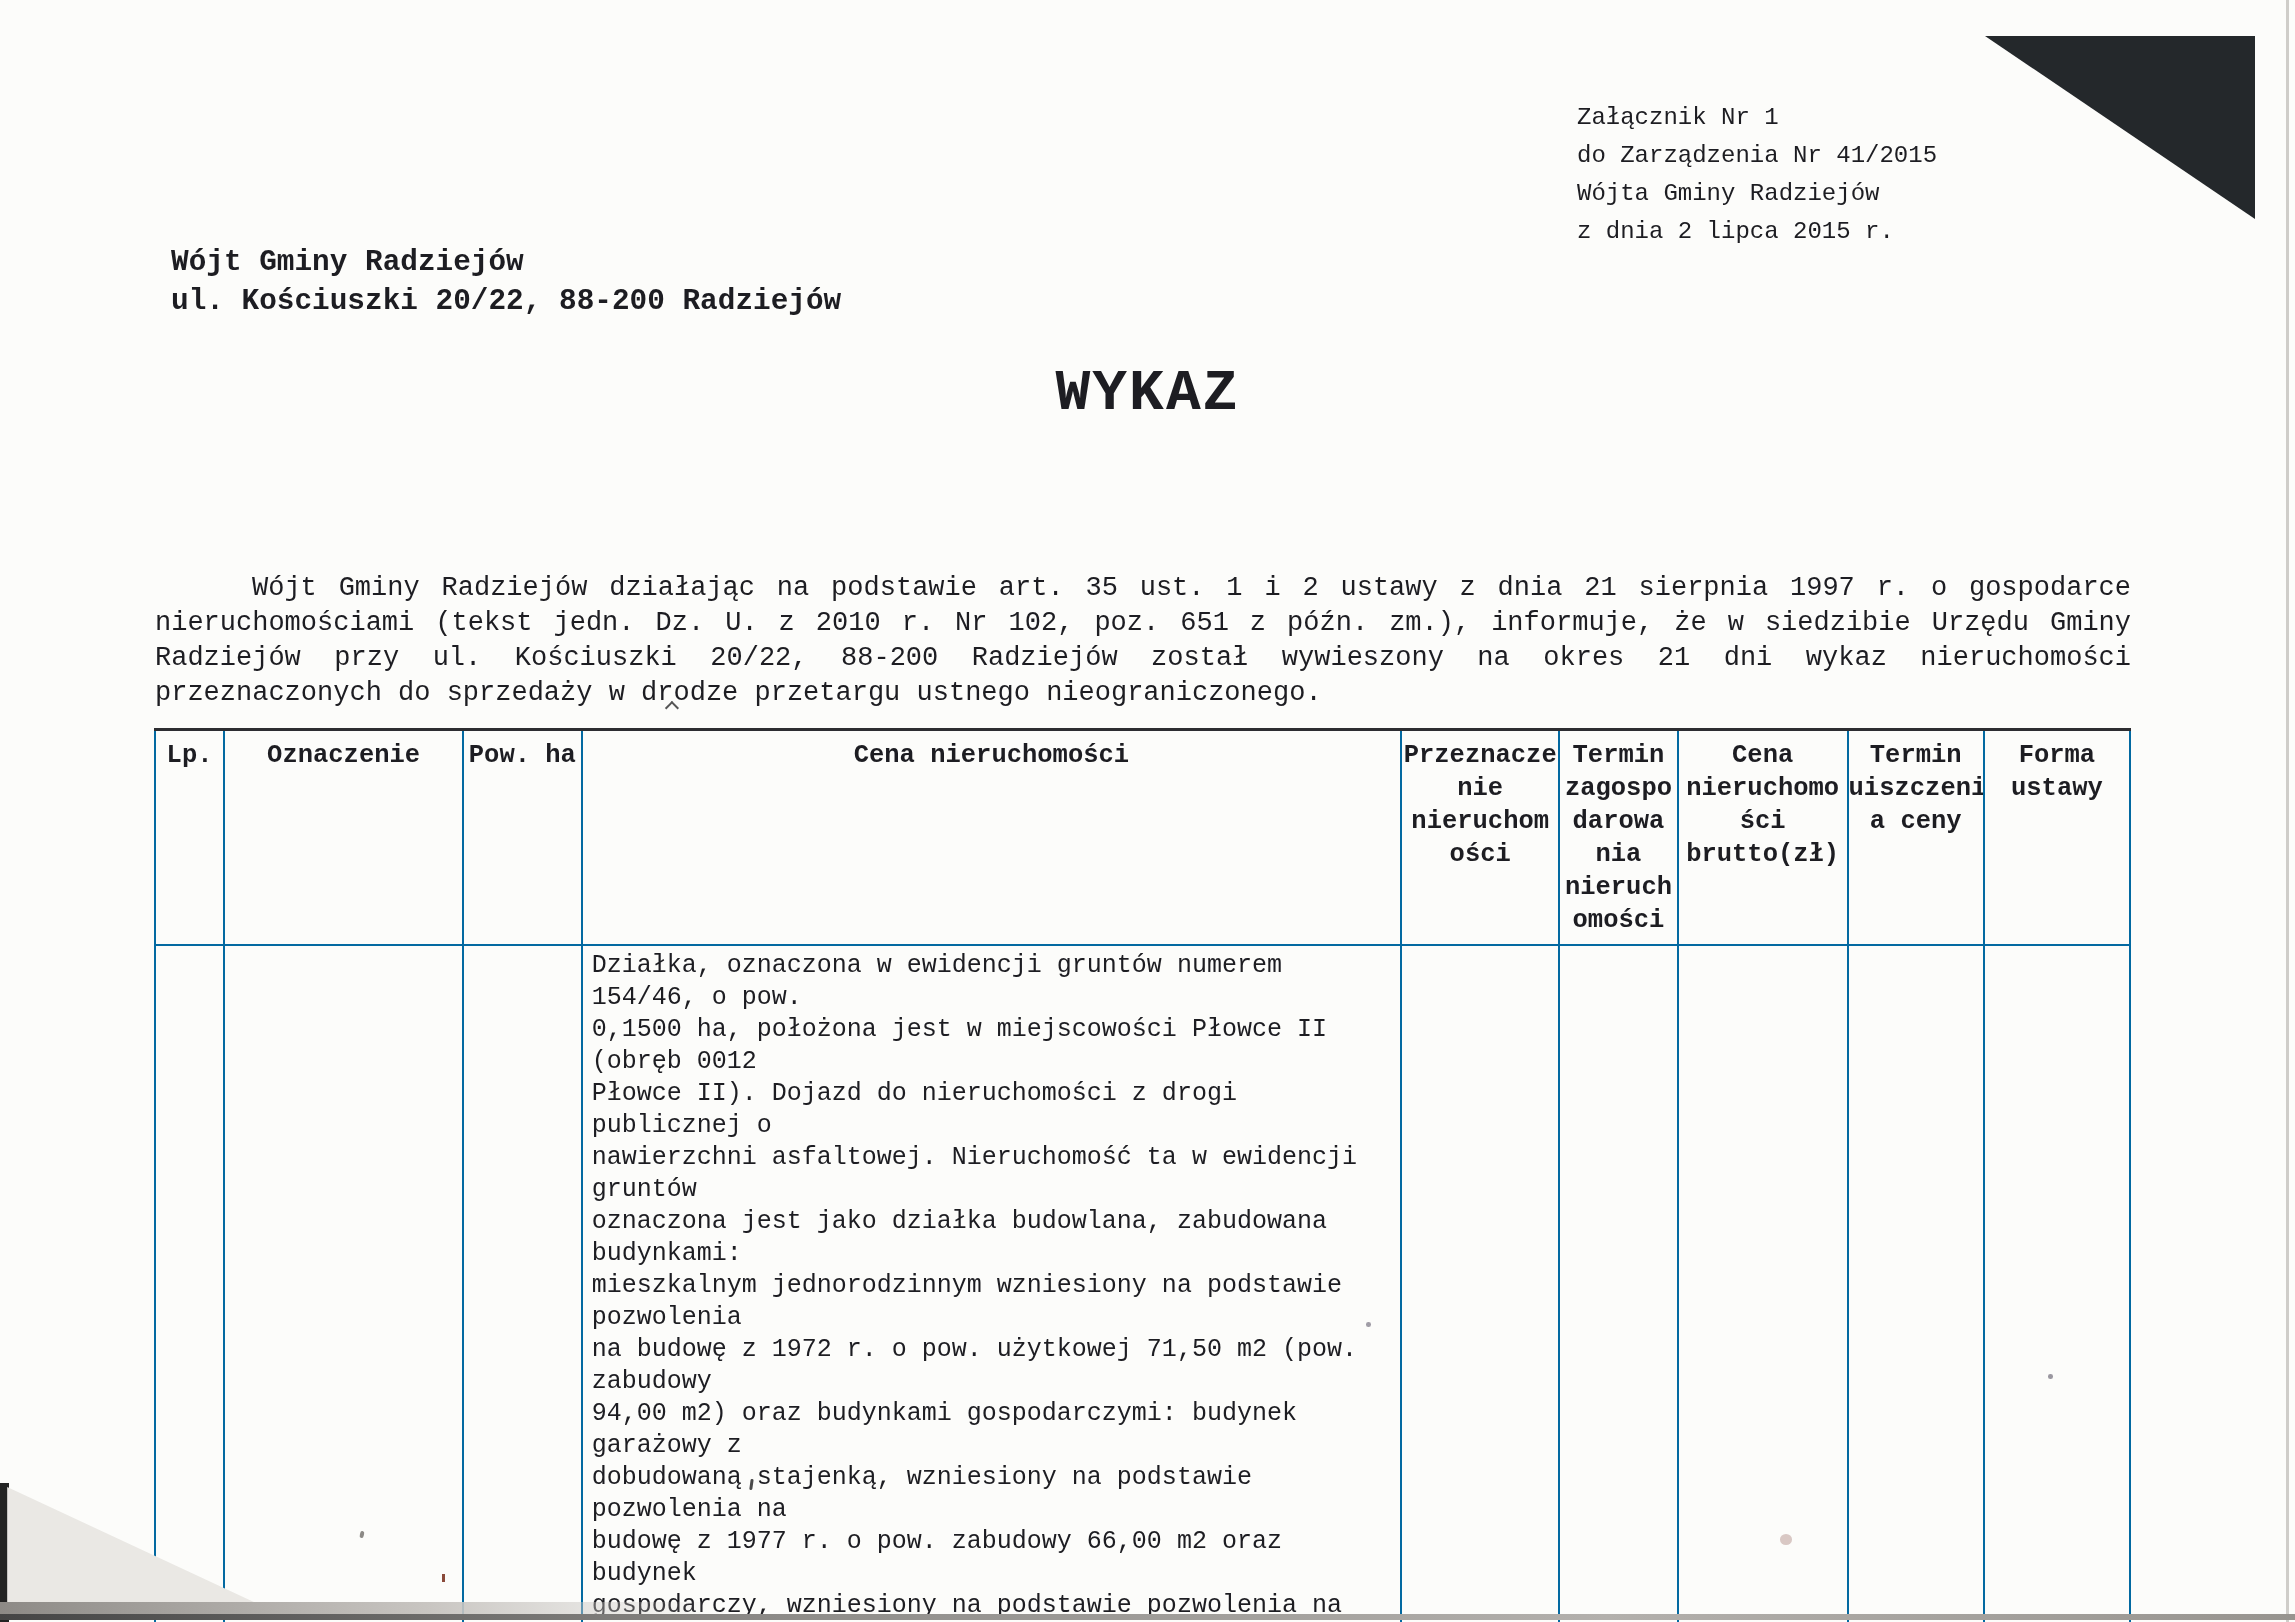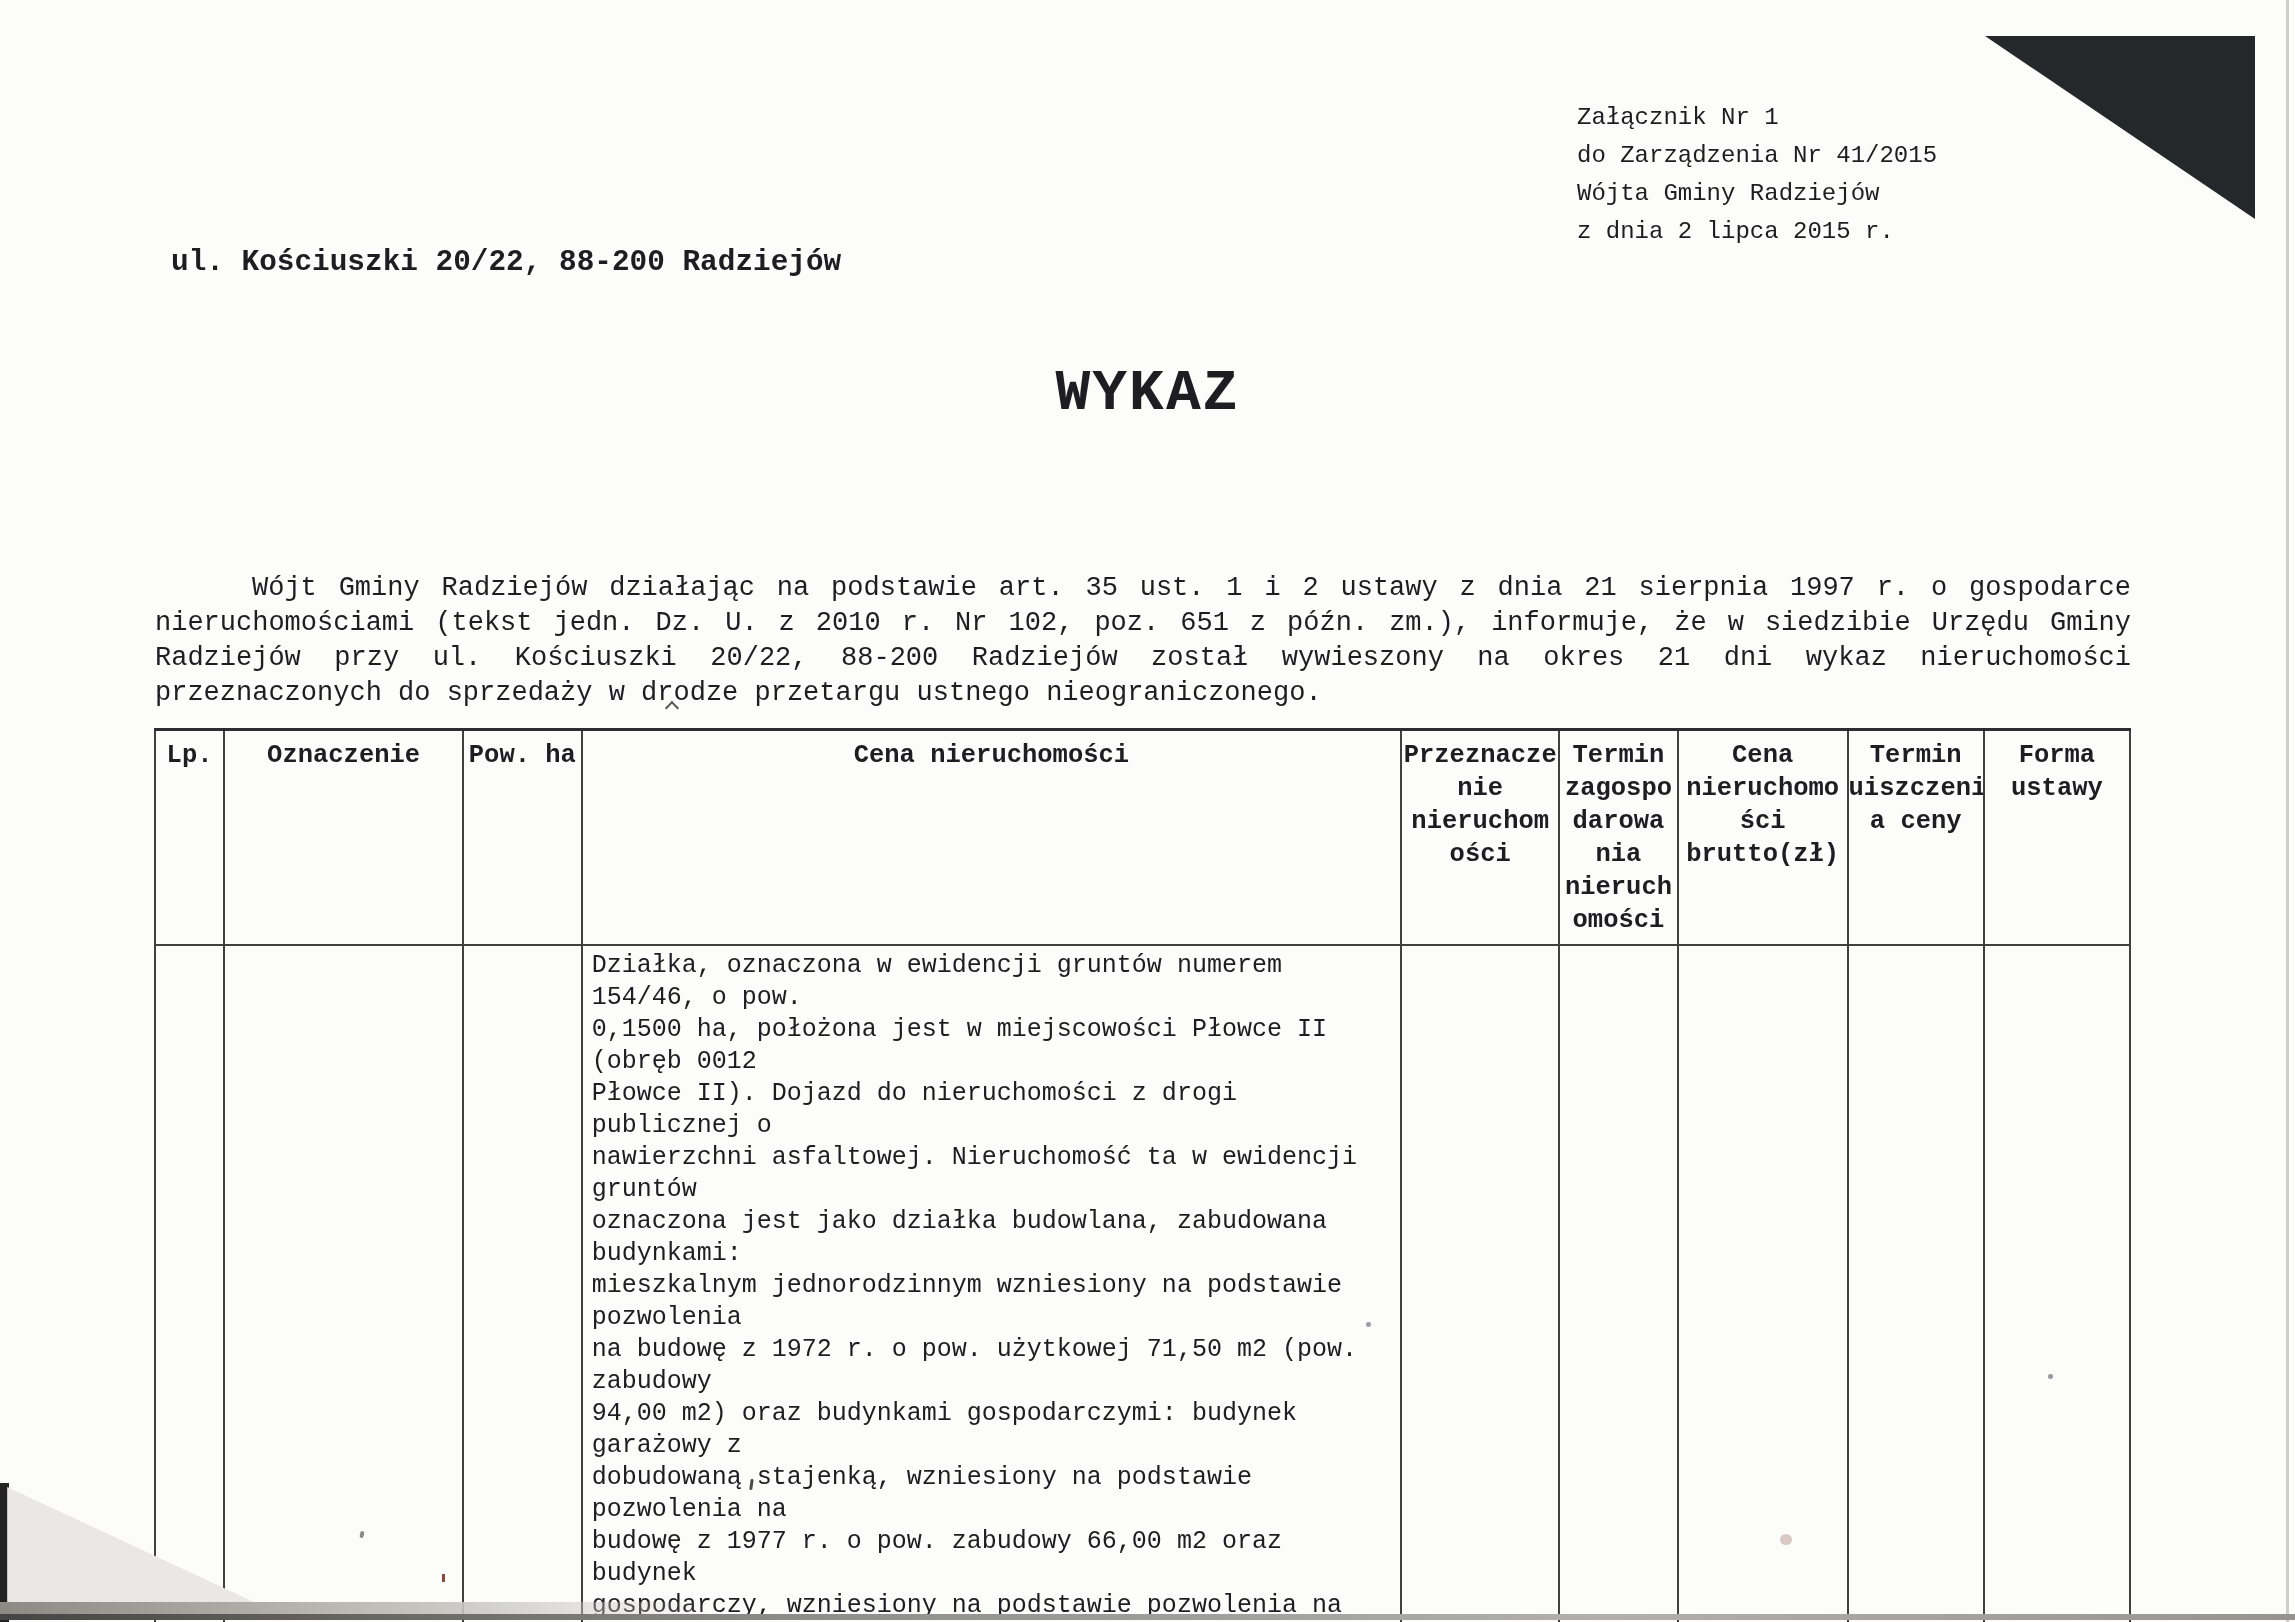--- a/index.html
+++ b/index.html
@@ -78,21 +78,21 @@
     position: absolute; left: 155px; top: 571px; width: 1976px;
     font-size: 27px; line-height: 35px; text-align: justify; text-indent: 97px;
   }
 
   
   table.listing {
     position: absolute; left: 154px; top: 728px; width: 1977px;
     border-collapse: collapse; table-layout: fixed;
   }
   table.listing th, table.listing td {
-    border: 2px solid #404040; padding: 0; overflow: hidden;
+    border: 2px solid #0369a1; padding: 0; overflow: hidden;
   }
   table.listing { border-top: 3.3px solid #2d2d31; }
   table.listing thead th {
     height: 205px; vertical-align: top; padding-top: 7.9px;
     text-align: center; font-weight: bold; font-size: 25.5px; line-height: 33px;
     white-space: pre-line;
   }
   table.listing tbody td {
     height: 516px; vertical-align: top;
   }
@@ -108,20 +108,21 @@
 
   <div class="corner-fold"></div>
   <div class="right-edge"></div>
 
   <div class="annotation">Załącznik Nr 1
 do Zarządzenia Nr 41/2015
 Wójta Gminy Radziejów
 z dnia 2 lipca 2015 r.</div>
 
   <div class="sender">
+    <div>Wójt Gminy Radziejów</div>
     <div>ul. Kościuszki 20/22, 88-200 Radziejów</div>
   </div>
 
   <div class="doc-title">WYKAZ</div>
 
   <div class="doc-subtitle">
   </div>
 
   <div class="intro">Wójt Gminy Radziejów działając na podstawie art. 35 ust. 1 i 2 ustawy z dnia 21 sierpnia 1997 r. o gospodarce nieruchomościami (tekst jedn. Dz. U. z 2010 r. Nr 102, poz. 651 z późn. zm.), informuje, że w siedzibie Urzędu Gminy Radziejów przy ul. Kościuszki 20/22, 88-200 Radziejów został wywieszony na okres 21 dni wykaz nieruchomości przeznaczonych do sprzedaży w drodze przetargu ustnego nieograniczonego.</div>
 

